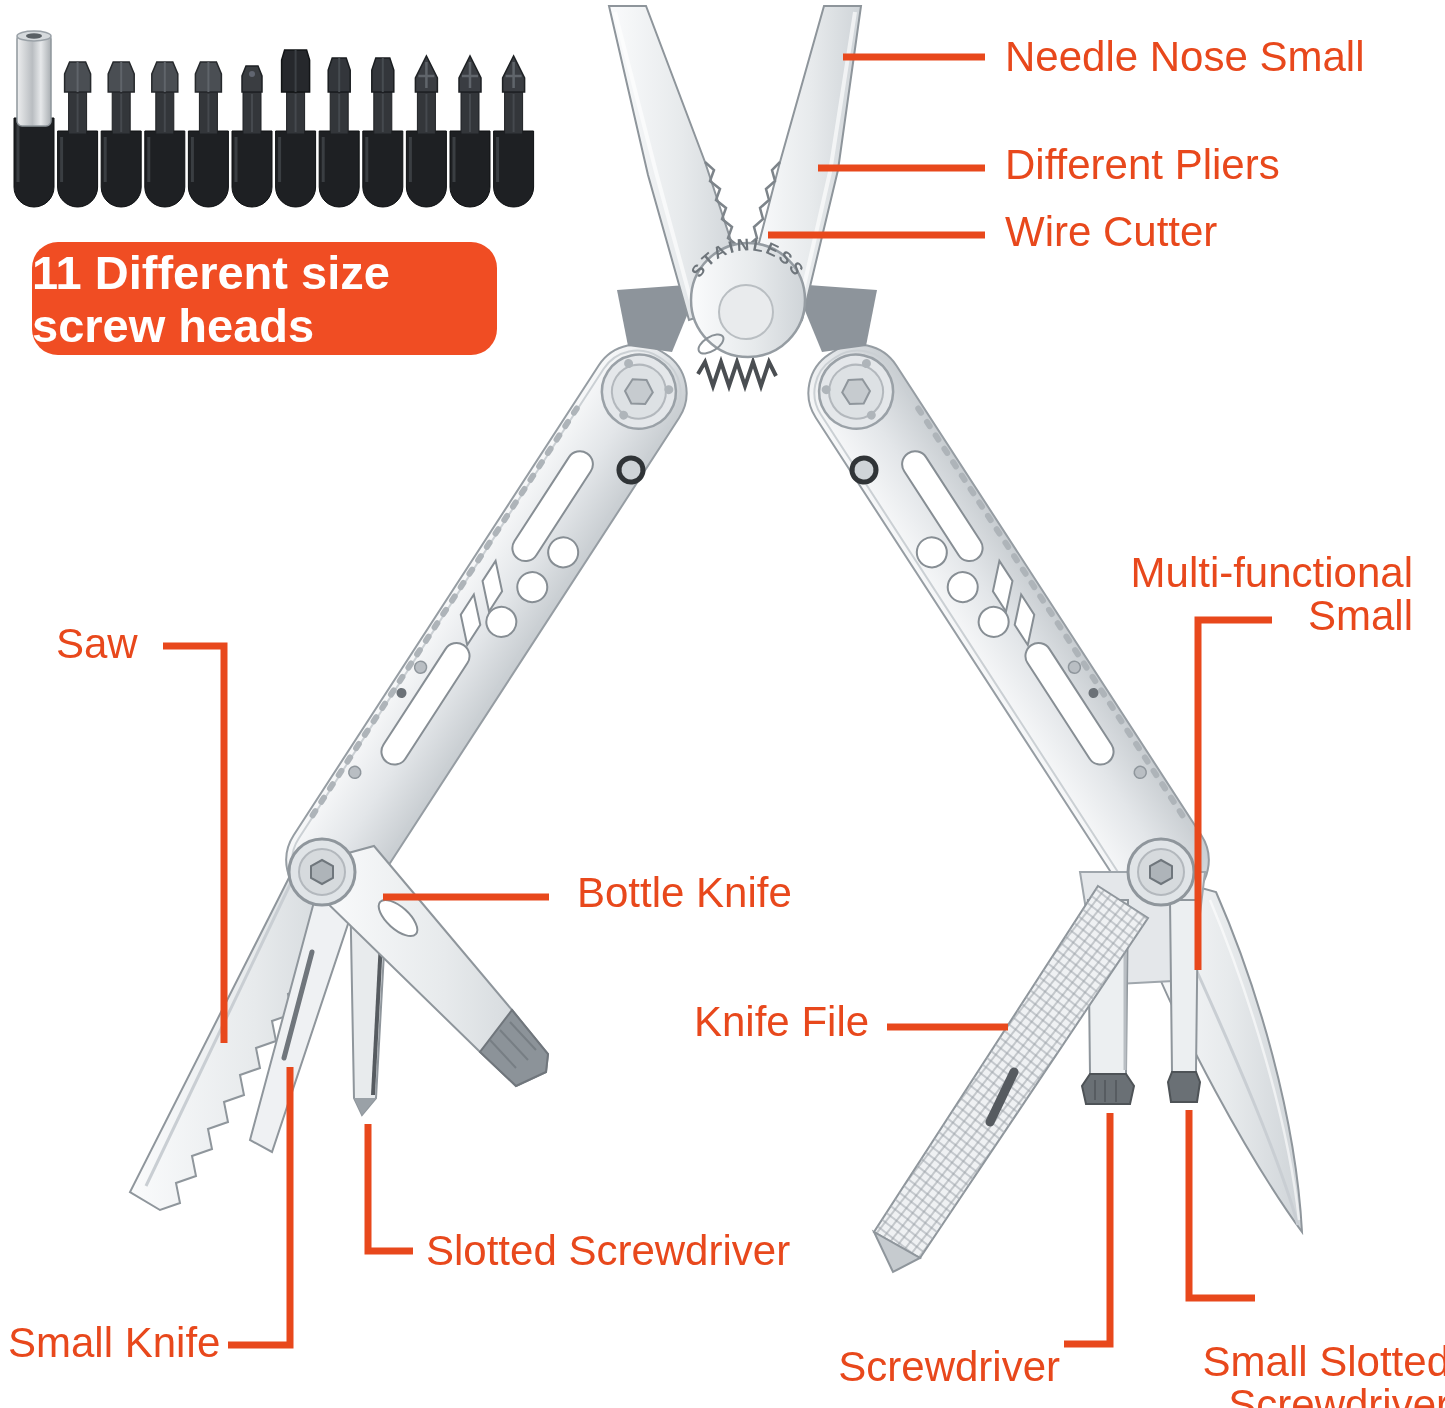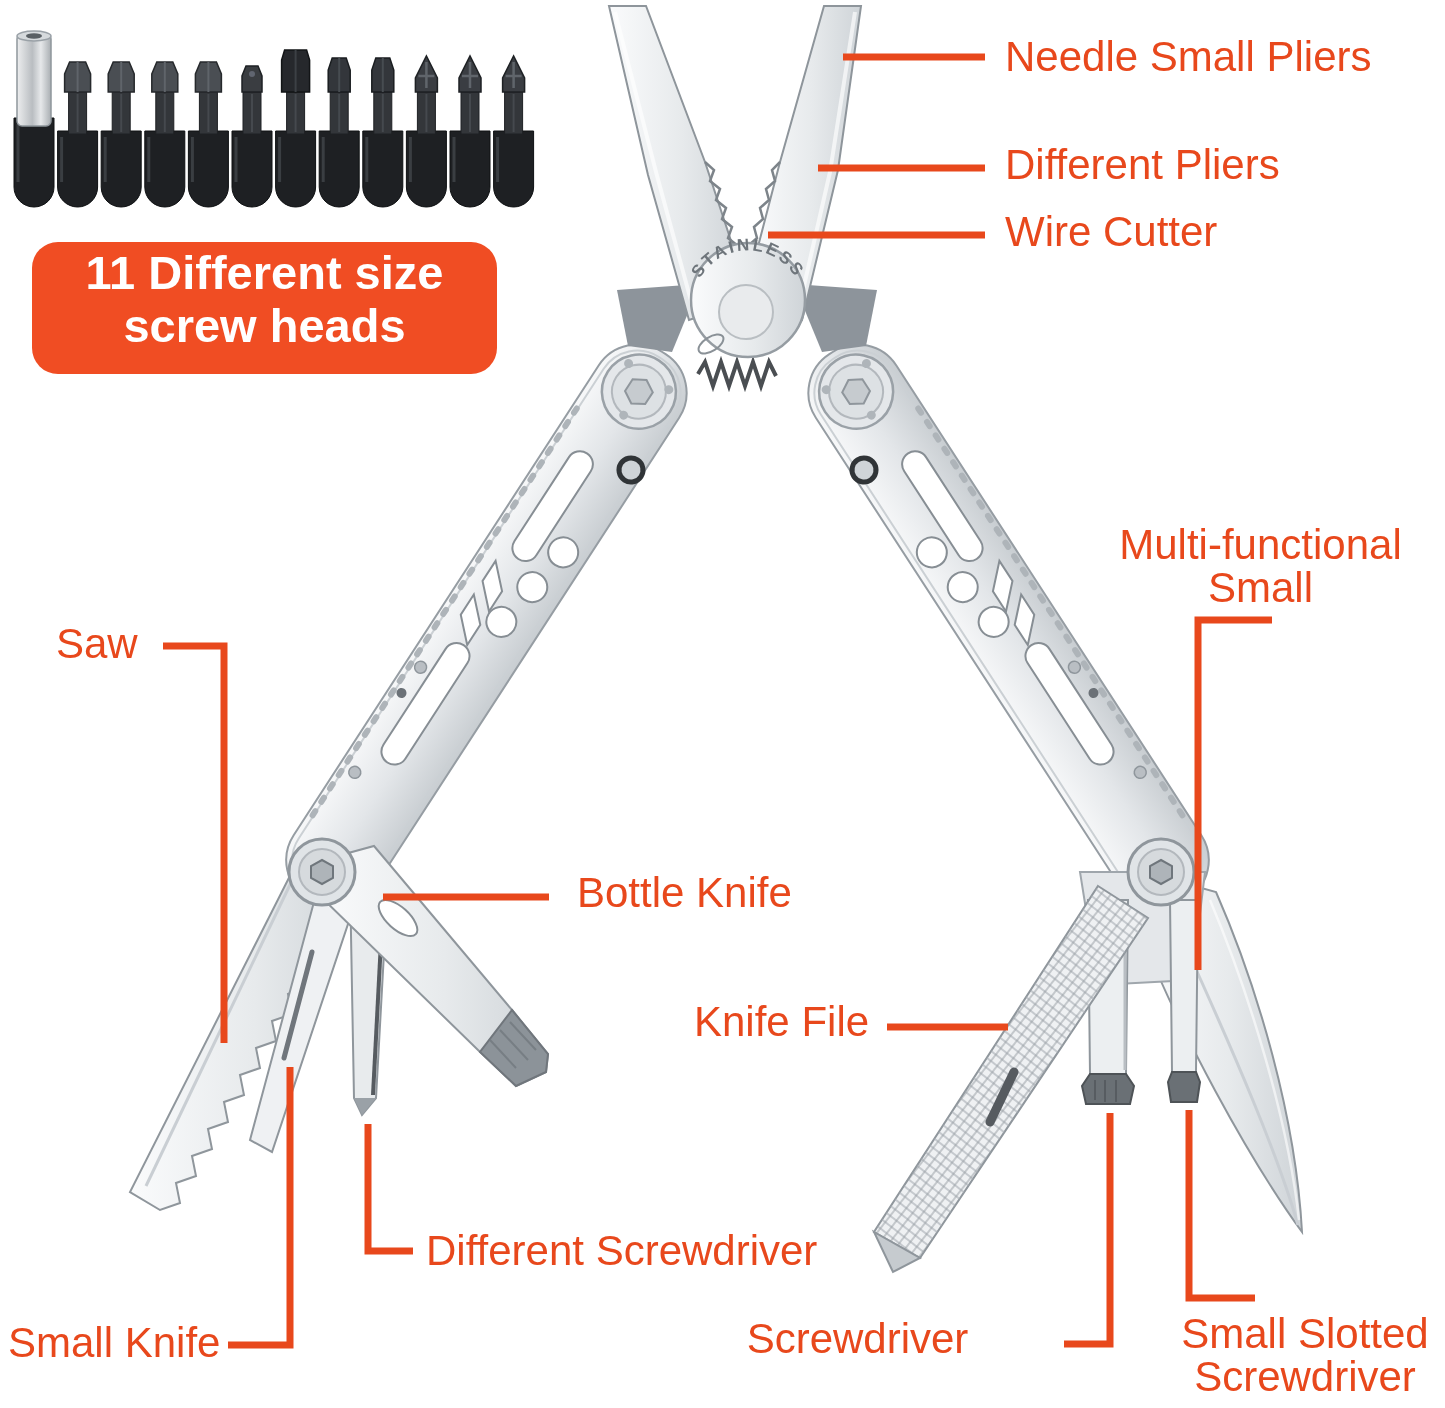--- a/index.html
+++ b/index.html
@@ -3,24 +3,24 @@
 <meta charset="utf-8">
 <style>
   html,body{margin:0;padding:0;background:#ffffff;}
   body{width:1445px;height:1408px;overflow:hidden;position:relative;
        font-family:"Liberation Sans",sans-serif;}
   :root{--accent:#E8481C;--badge-bg:#F04D23;--badge-text:#ffffff;}
   .canvas{position:absolute;inset:0;width:1445px;height:1408px;}
   svg.layer{position:absolute;left:0;top:0;width:1445px;height:1408px;display:block;}
   .label{position:absolute;color:var(--accent);font-size:42px;line-height:1.02;
          white-space:nowrap;letter-spacing:0px;}
-  .label.center{text-align:center;white-space:normal;}
-  .badge{position:absolute;left:32px;top:242px;width:465px;height:132px;
+  .label.center{text-align:right;white-space:normal;margin-top:28px;}
+  .badge{position:absolute;left:32px;top:242px;width:465px;height:113px;
          background:var(--badge-bg);border-radius:26px;color:var(--badge-text);
-         font-size:47px;font-weight:bold;text-align:center;line-height:1.12;
+         font-size:47px;font-weight:bold;line-height:1.12;
          padding-top:5px;box-sizing:border-box;}
   .callout{stroke:var(--accent);stroke-width:7;fill:none;stroke-linecap:butt;stroke-linejoin:miter;}
 </style>
 </head>
 <body>
 
 <div class="canvas">
 
   <svg class="layer" viewBox="0 0 1445 1408">
     <defs>
@@ -284,32 +284,32 @@
       <path class="callout" d="M1110 1113 V1344 H1064"></path>
       <path class="callout" d="M1189 1110 V1298 H1255"></path>
     </g>
   </svg>
 
   <div class="badge">
     <div>11 Different size</div>
     <div>screw heads</div>
   </div>
 
-  <div class="label" style="left:1005px;top:36px">Needle Small Pliers</div>
+  <div class="label" style="left:1005px;top:36px">Needle Nose Small</div>
   <div class="label" style="left:1005px;top:144px">Different Pliers</div>
   <div class="label" style="left:1005px;top:211px">Wire Cutter</div>
   <div class="label center" style="left:1108px;top:524px;width:305px">
     <div>Multi-functional</div>
     <div>Small</div>
   </div>
   <div class="label" style="left:56px;top:623px">Saw</div>
   <div class="label" style="left:577px;top:872px">Bottle Knife</div>
   <div class="label" style="left:694px;top:1001px">Knife File</div>
   <div class="label" style="left:8px;top:1322px">Small Knife</div>
-  <div class="label" style="left:426px;top:1230px">Different Screwdriver</div>
+  <div class="label" style="left:426px;top:1230px">Slotted Screwdriver</div>
   <div class="label center" style="left:655px;top:1318px;width:405px">
     <div>Screwdriver</div>
   </div>
   <div class="label center" style="left:1160px;top:1313px;width:290px">
     <div>Small Slotted</div>
     <div>Screwdriver</div>
   </div>
 </div>
 
 </body></html>

